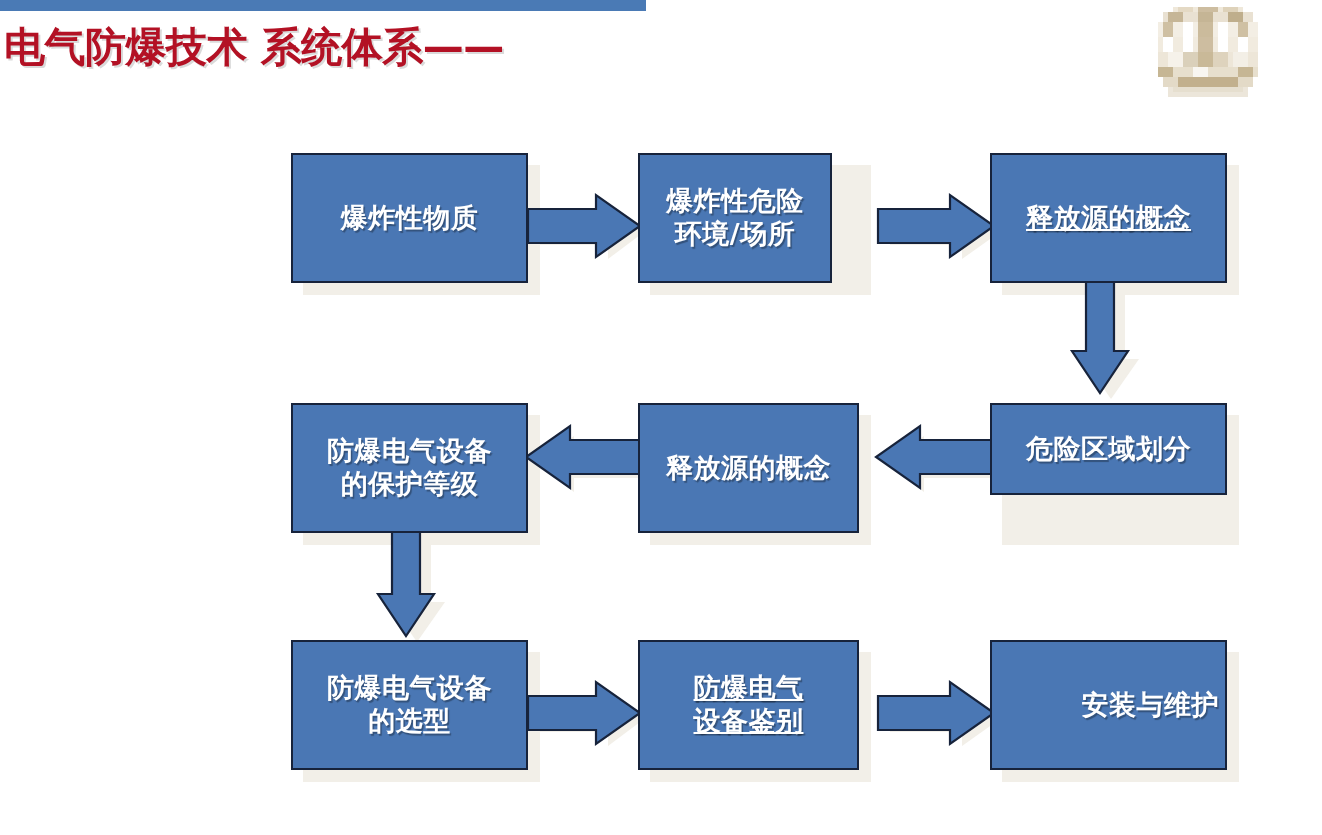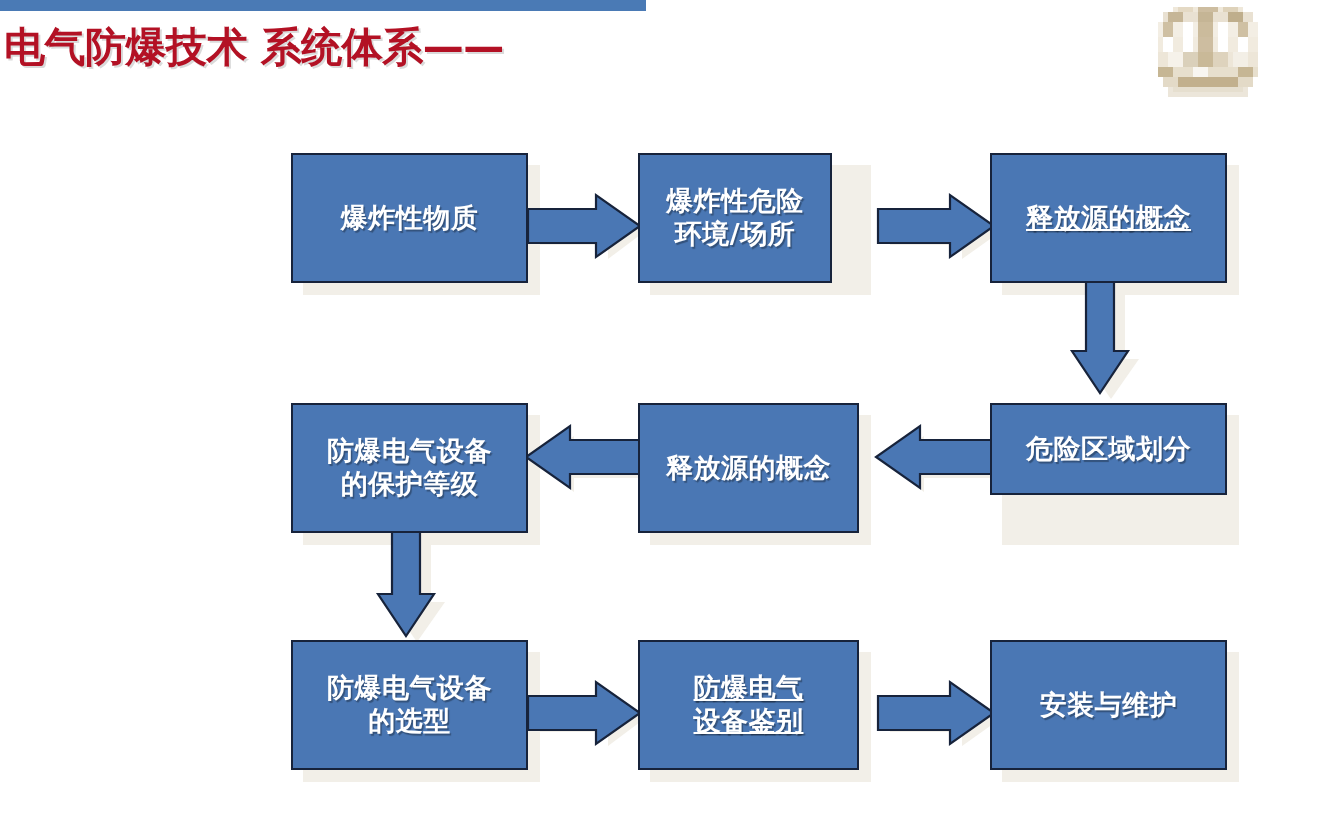--- a/index.html
+++ b/index.html
@@ -229,17 +229,17 @@
   <div class="node" style="left:291px; top:640px; width:237px; height:130px;">
     <span class="node-label">防爆电气设备
 的选型</span>
   </div>
 
   <div class="node" style="left:638px; top:640px; width:221px; height:130px;text-decoration:underline;">
     <span class="node-label">防爆电气
 设备鉴别</span>
   </div>
 
-  <div class="node" style="left:990px; top:640px; width:237px; height:130px;">
+  <div class="node" style="left:990px; top:640px; width:237px; height:130px;justify-content:flex-end;">
     <span class="node-label">安装与维护</span>
   </div>
 
 </div>
 
 </body></html>

